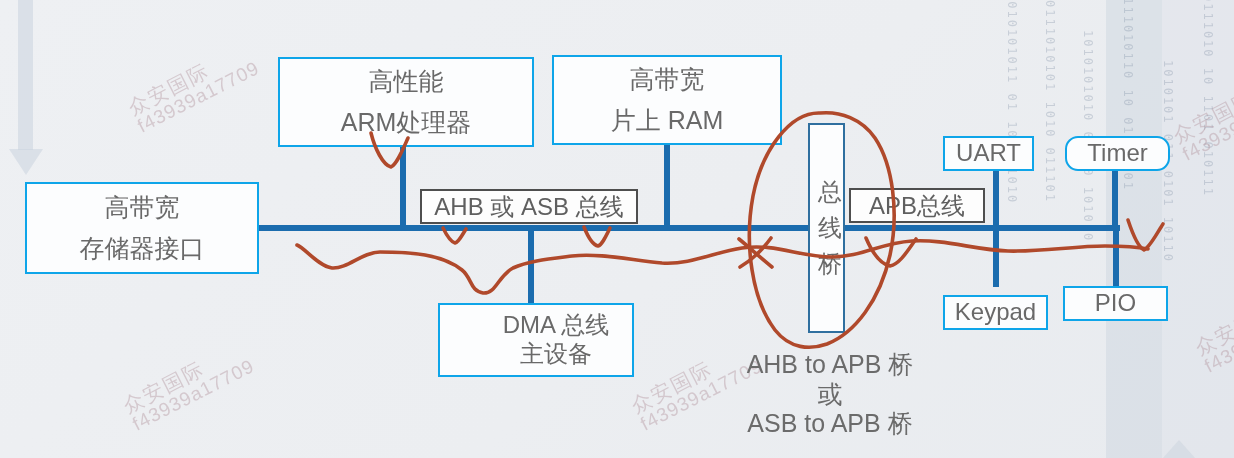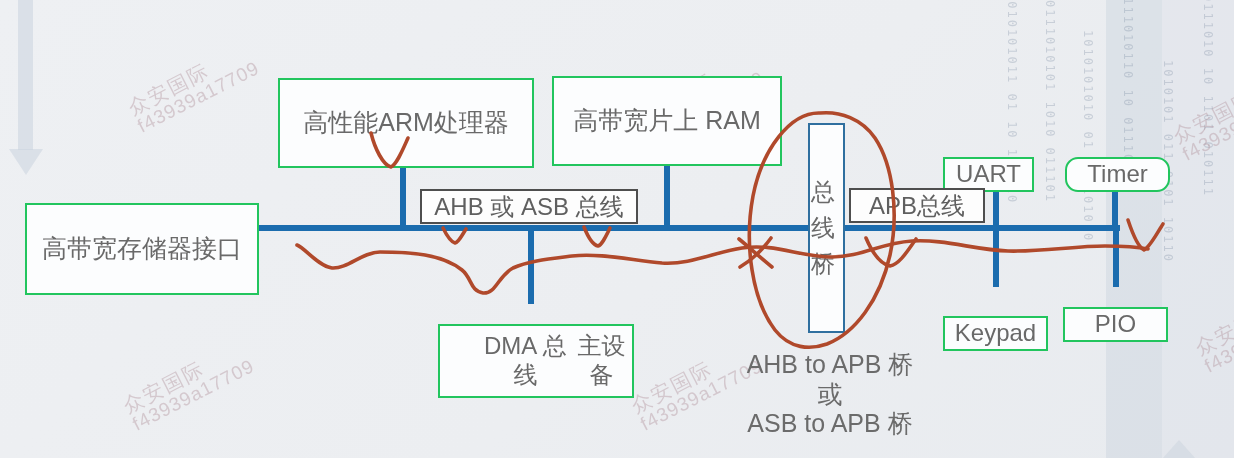--- a/index.html
+++ b/index.html
@@ -31,33 +31,33 @@
 
   .wm{position:absolute;transform:rotate(-27deg);transform-origin:left top;
     color:rgba(178,148,158,.42);text-align:left;line-height:1.05;pointer-events:none;}
   .wm .wm-brand{font-size:20px;letter-spacing:2px;}
   .wm .wm-code{font-size:19px;letter-spacing:1px;}
 
   
   .bus{position:absolute;background:#1b6cae;}
 
   
-  .node{position:absolute;background:#fcfdfe;border:2px solid #22c55e;
-    box-sizing:border-box;display:flex;
-    align-items:center;justify-content:center;color:#696969;margin-top:21px;}
+  .node{position:absolute;background:#fcfdfe;border:2px solid #0ea5e9;
+    box-sizing:border-box;display:flex;flex-direction:column;
+    align-items:center;justify-content:center;color:#696969;}
   .node .bl{display:block;text-align:center;}
   .big{font-size:25px;line-height:1.65;}
   .small{font-size:24px;line-height:1.2;}
 
   .buslabel{position:absolute;background:#fdfdfd;border:2px solid #4e4e4e;
     box-sizing:border-box;display:flex;align-items:center;justify-content:center;
     color:#5f5f5f;font-size:24px;}
 
   .bridge{position:absolute;background:#fcfdfe;border:2px solid #2f6f9f;
-    box-sizing:border-box;display:flex;align-items:center;justify-content:flex-start;}
+    box-sizing:border-box;display:flex;align-items:center;justify-content:flex-end;}
   .bridge-text{width:26px;font-size:24px;line-height:1.5;color:#696969;
     line-break:anywhere;word-break:break-all;text-align:center;}
 
   .caption{position:absolute;left:698px;top:350px;width:264px;text-align:center;
     color:#6b6b6b;font-size:25px;line-height:1.18;}
 
   
   .anno{position:absolute;left:0;top:0;width:1234px;height:458px;pointer-events:none;}
   .anno path{fill:none;stroke:#b0492b;stroke-width:3.6;stroke-linecap:round;stroke-linejoin:round;}
 </style>

